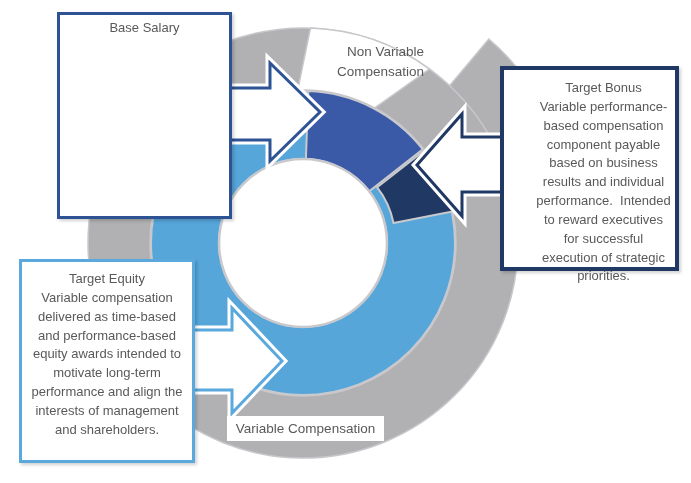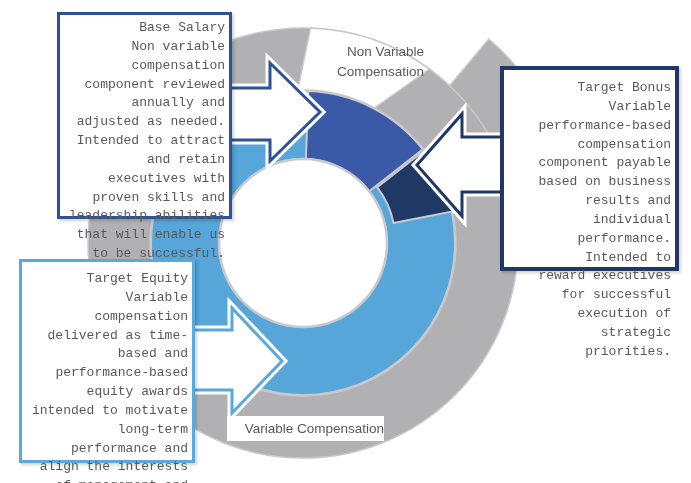--- a/index.html
+++ b/index.html
@@ -19,38 +19,37 @@
   .slice-bonus{fill:var(--bonus_slice);stroke:var(--slice_outline);stroke-width:2;}
   .hole{fill:#ffffff;stroke:var(--slice_outline);stroke-width:2.5;}
 
   .arrow-casing{fill:none;stroke:#ffffff;stroke-width:9;stroke-miterlimit:12;}
   .arrow-base{fill:#ffffff;stroke:var(--border_base);stroke-width:3;stroke-miterlimit:12;}
   .arrow-bonus{fill:#ffffff;stroke:var(--border_bonus);stroke-width:3;stroke-miterlimit:12;}
   .arrow-equity{fill:#ffffff;stroke:var(--border_equity);stroke-width:3;stroke-miterlimit:12;}
 
   
   .callout{
-    position:absolute;background:#ffffff;text-align:right;
+    position:absolute;background:#ffffff;text-align:center;
     font-size:13px;line-height:1.45;padding:3px 4px;box-sizing:border-box;
     box-shadow:2px 2px 3px rgba(0,0,0,0.18);
-    font-family:Liberation Mono, monospace;
   }
   .callout .box-body{white-space:pre-wrap;}
   .callout-base{left:57px;top:12px;width:175px;height:207px;border:3px solid var(--border_base);padding-top:4px;}
   .callout-bonus{left:500px;top:66px;width:179px;height:205px;border:4px solid var(--border_bonus);padding-top:9px;padding-left:32px;}
   .callout-equity{left:19px;top:259px;width:176px;height:204px;border:3px solid var(--border_equity);padding-top:8px;}
 
   
   .label-nonvariable{
     position:absolute;left:296px;top:42px;width:128px;text-align:right;
     font-size:13.5px;line-height:1.45;
   }
   .label-variable{
     position:absolute;left:227px;top:416px;width:157px;height:25px;
-    background:#ffffff;text-align:right;font-size:13.5px;line-height:25px;
+    background:#ffffff;text-align:center;font-size:13.5px;line-height:25px;
   }
 </style>
 </head>
 <body>
 
 <div class="stage">
 
   <svg width="691" height="483" viewBox="0 0 691 483">
 
     <path class="ring-offset" d="M488.8,39 A205,205 0 0 1 561.2,178.1 L486.5,184.7 A130,130 0 0 0 440.6,96.4 Z"></path>
@@ -81,21 +80,20 @@
       <path class="arrow-casing" d="M150,330 L232,330 L232,308 L282,361 L232,413 L232,390 L150,390 Z"></path>
       <path class="arrow-equity" d="M150,330 L232,330 L232,308 L282,361 L232,413 L232,390 L150,390 Z"></path>
     </g>
   </svg>
 
   <div class="label-nonvariable">Non Variable Compensation</div>
   <div class="label-variable">Variable Compensation</div>
 
   <div class="callout callout-base">
     <div class="box-title">Base Salary</div>
-    <div class="box-body">Non variable compensation component reviewed annually and adjusted as needed.  Intended to attract and retain executives with proven skills and leadership abilities that will enable us to be successful.</div>
   </div>
 
   <div class="callout callout-bonus">
     <div class="box-title">Target Bonus</div>
     <div class="box-body">Variable performance-based compensation component payable based on business results and individual performance.  Intended to reward executives for successful execution of strategic priorities.</div>
   </div>
 
   <div class="callout callout-equity">
     <div class="box-title">Target Equity</div>
     <div class="box-body">Variable compensation delivered as time-based and performance-based equity awards intended to motivate long-term performance and align the interests of management and shareholders.</div>

